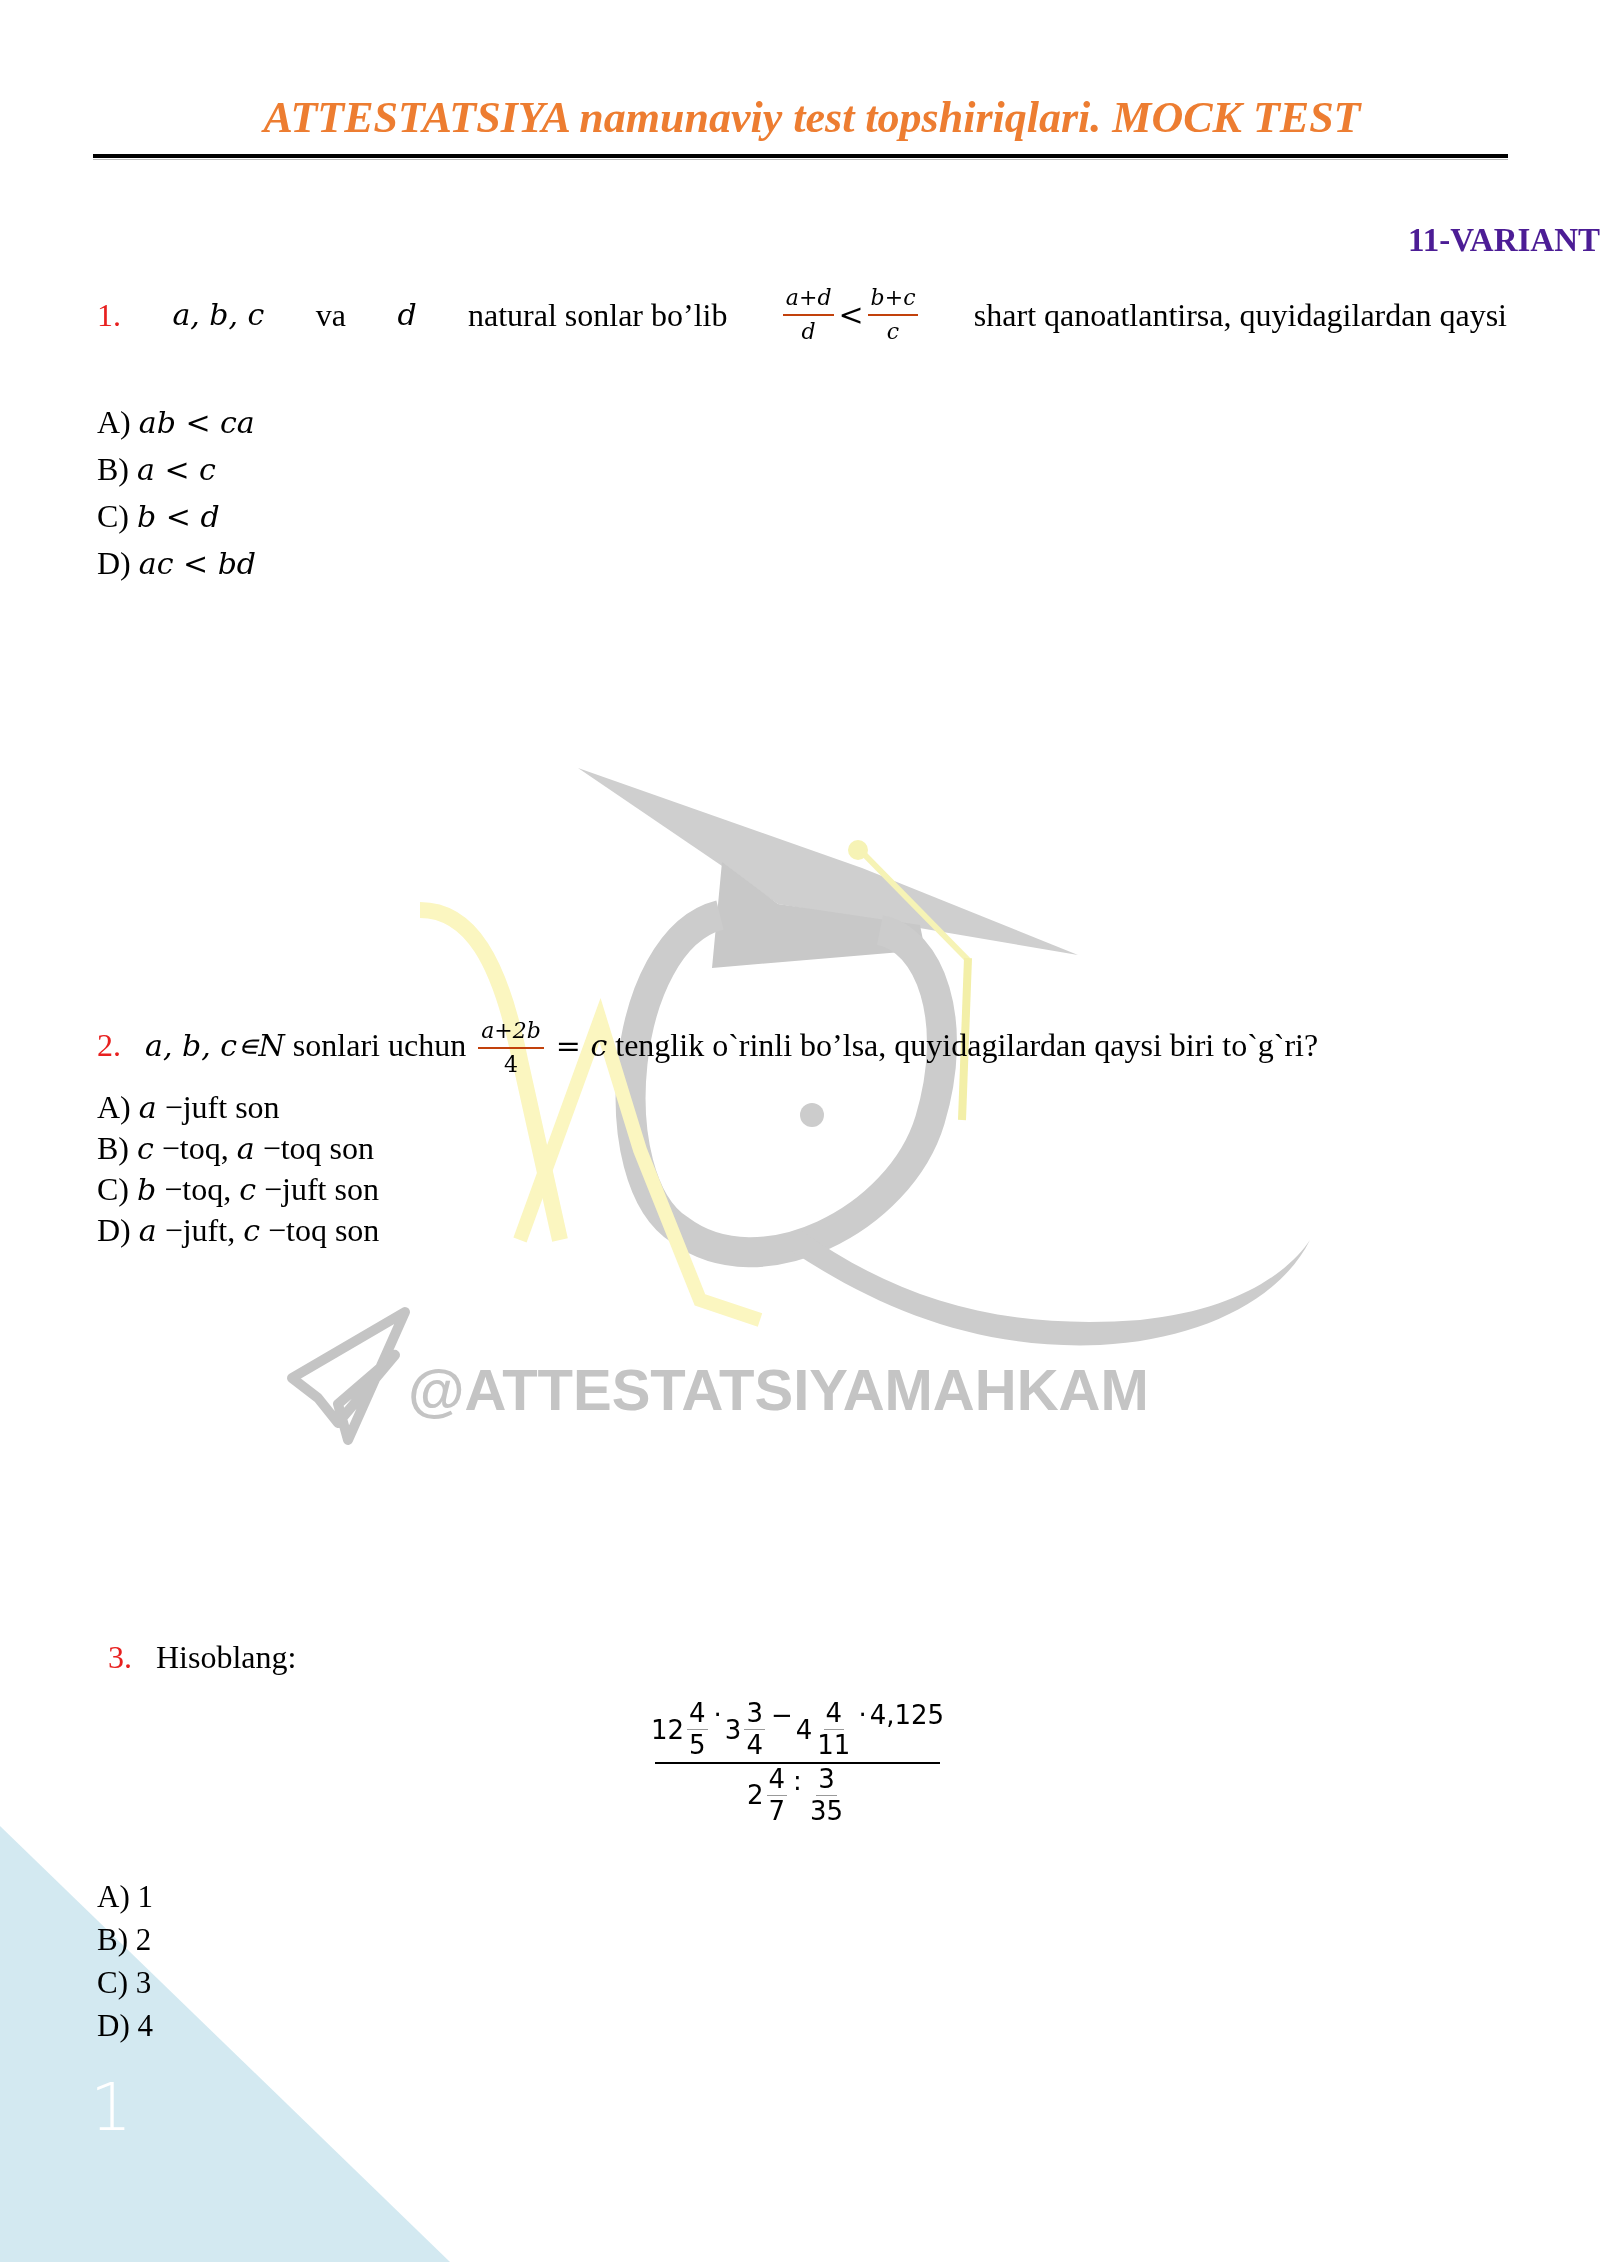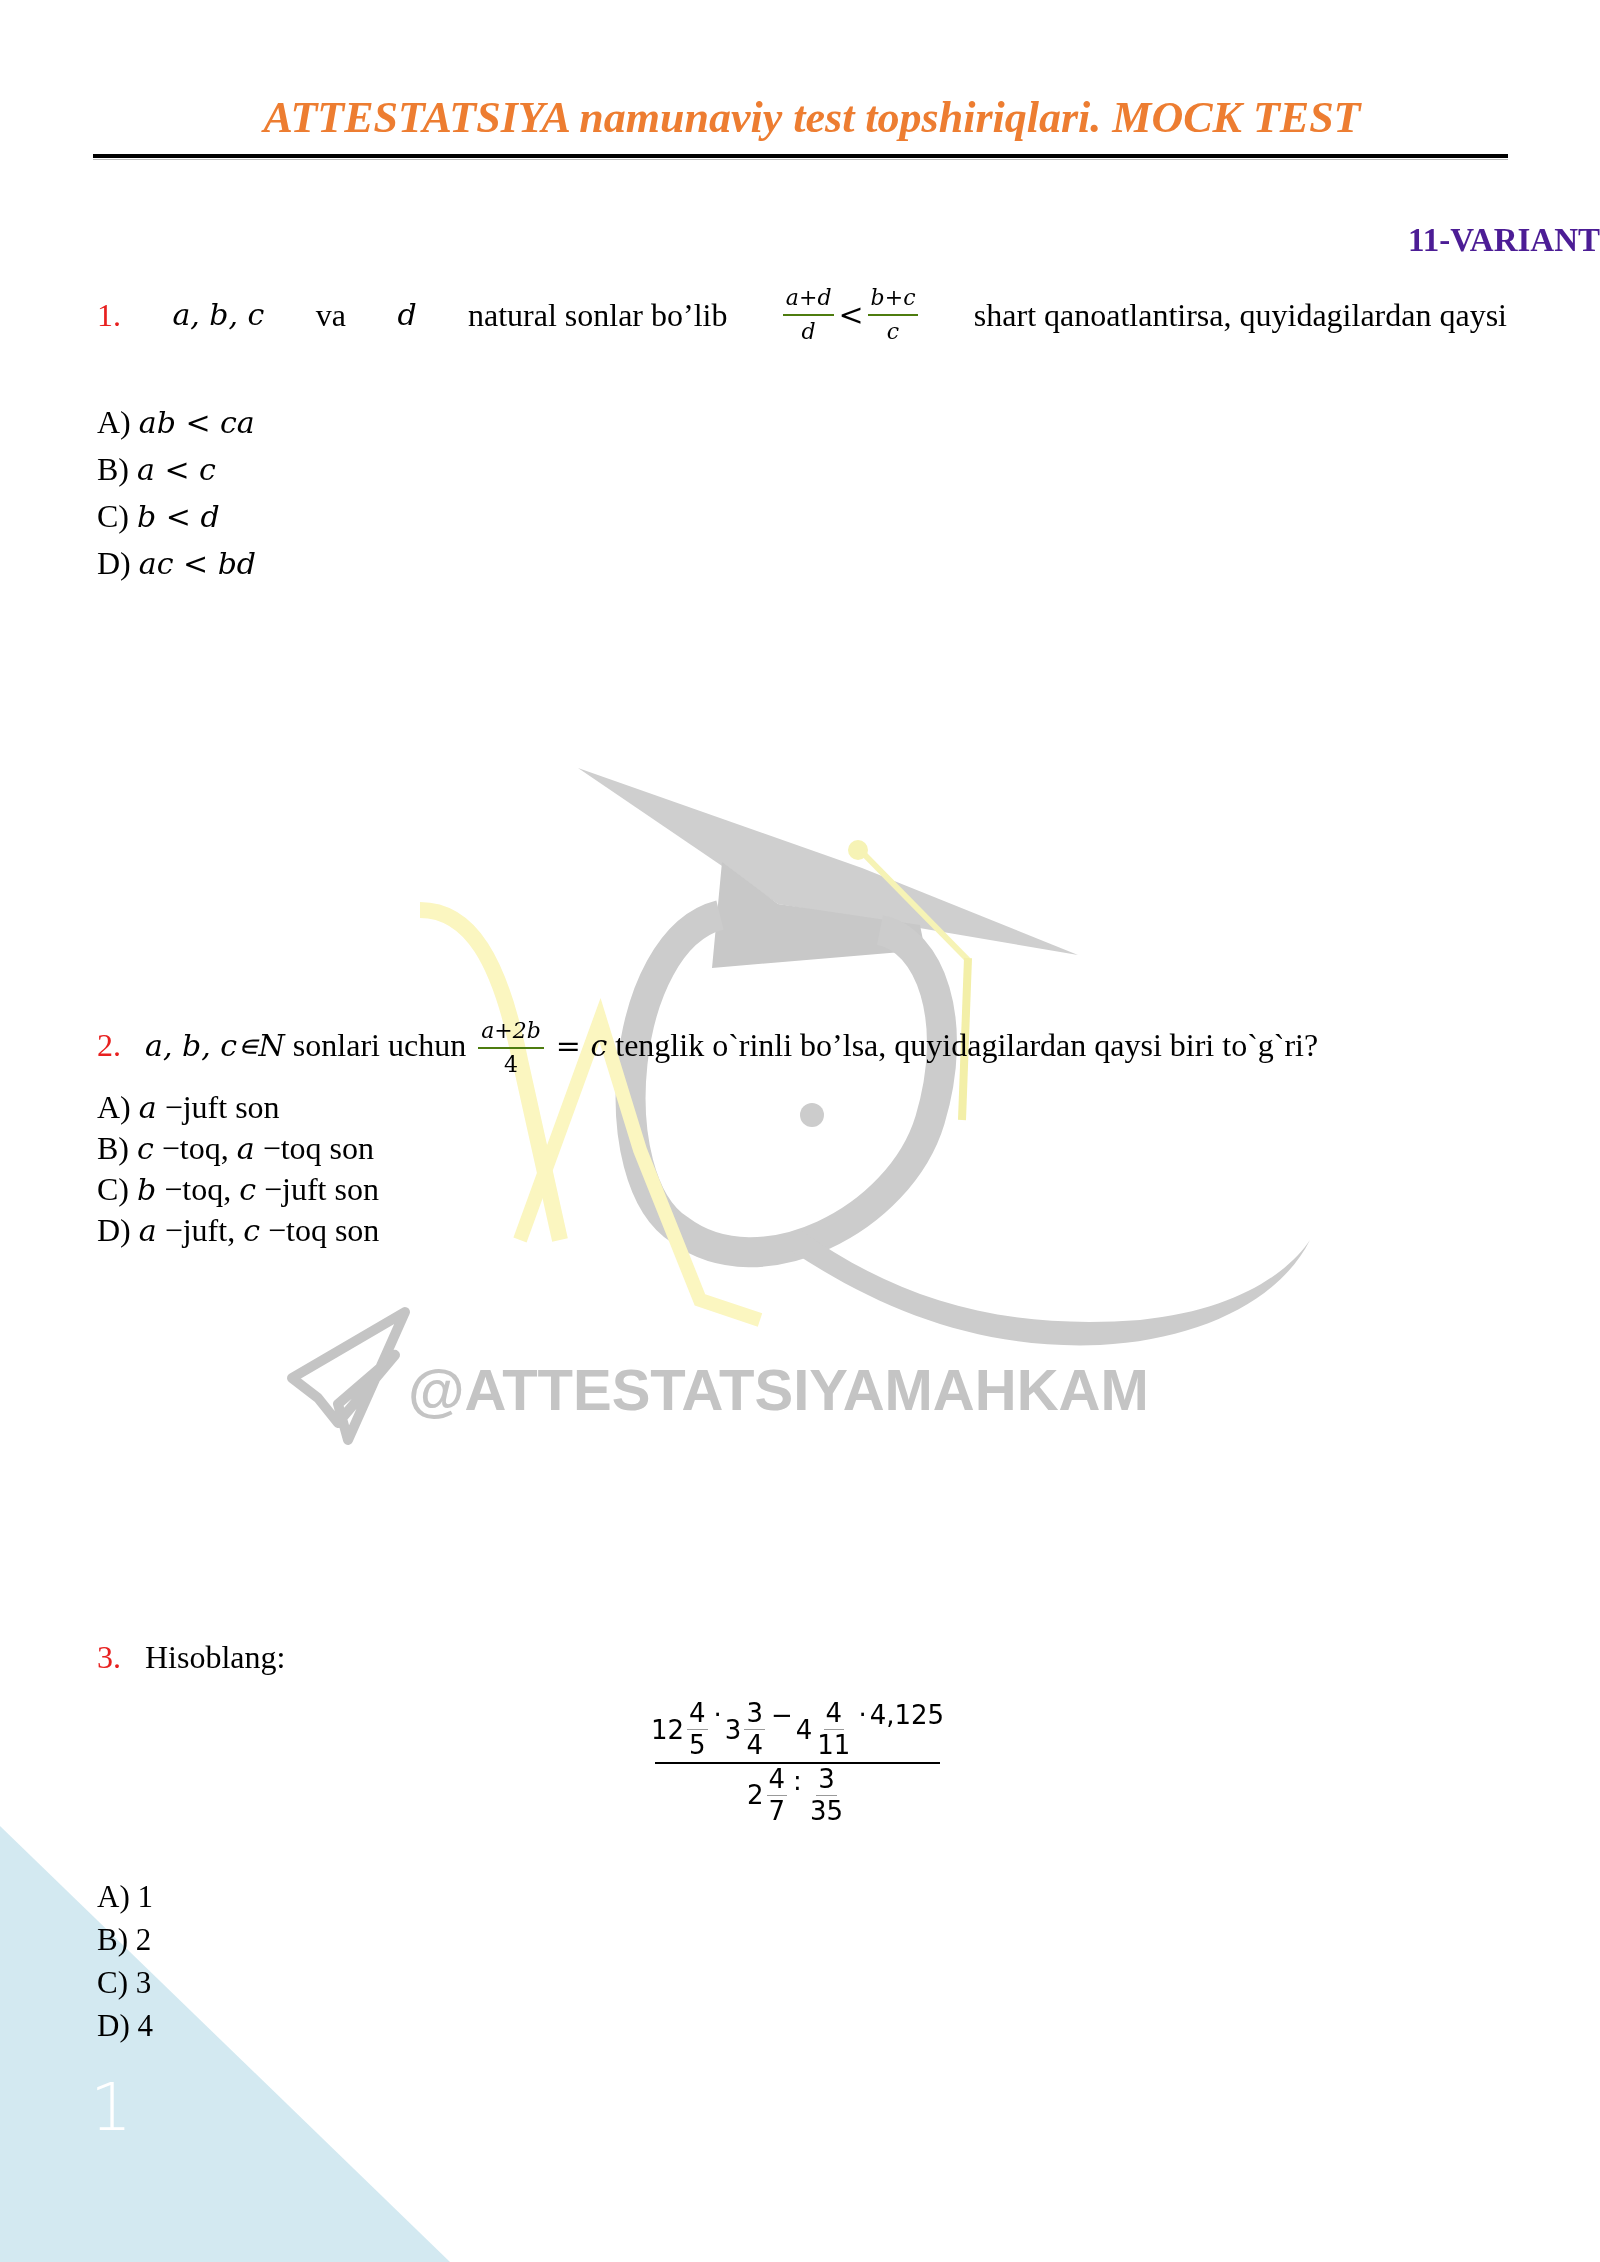--- a/index.html
+++ b/index.html
@@ -19,34 +19,34 @@
 
   .variant { position: absolute; left: 0; width: 1600px; top: 222px; text-align: right;
              font-size: 33px; font-weight: bold; color: #4c1d95; }
 
   .q { position: absolute; font-size: 32px; line-height: 1.35; }
   .qnum { color: #E8201F; }
   .m { font-family: "DejaVu Serif", "Liberation Serif", serif; font-style: italic; font-size: 30px; }
   .mr { font-family: "DejaVu Serif", serif; font-size: 30px; }
   .frac { display: inline-flex; flex-direction: column; align-items: center; vertical-align: middle;
           font-family: "DejaVu Serif", serif; font-style: italic; font-size: 22px; line-height: 1.2; margin: 0 4px; }
-  .frac .num { padding: 0 3px 3px; border-bottom: 2px solid #4d7c0f; }
+  .frac .num { padding: 0 3px 3px; border-bottom: 2px solid #c2410c; }
   .frac .den { padding: 3px 3px 0; }
 
   .q1 { left: 97px; top: 285px; width: 1410px; }
   .q1 .line1 { display: flex; justify-content: space-between; align-items: center; }
   .q1 .line2 { padding-left: 48px; margin-top: 4px; }
 
   .opts { position: absolute; left: 97px; font-size: 32px; line-height: 47px; }
   .opts1 { top: 399px; }
   .opts2 { top: 1087px; line-height: 40px; }
   .opts3 { top: 1843px; line-height: 43px; font-size: 31px; margin-top: 32px; }
 
   .q2 { left: 97px; top: 1018px; width: 1450px; white-space: nowrap; }
-  .q3 { left: 97px; top: 1636px; }
+  .q3 { left: 108px; top: 1636px; }
 
   .bigfrac { position: absolute; left: 655px; top: 1700px; width: 285px;
              font-family: "DejaVu Sans", sans-serif; font-size: 26px; }
   .bigfrac .top, .bigfrac .bot { display: flex; justify-content: center; align-items: flex-start; }
   .bigfrac .bar { height: 2px; background: #000; margin: 2px 0; }
   .mix { display: inline-flex; align-items: center; }
   .sf { display: inline-flex; flex-direction: column; align-items: center; font-size: 26px; line-height: 1.05; margin: 0 3px; }
   .sf .n { padding: 0 2px 2px; border-bottom: 1px solid #999; }
   .sf .d { padding: 2px 2px 0; }
   .op { margin: 0 3px; }

